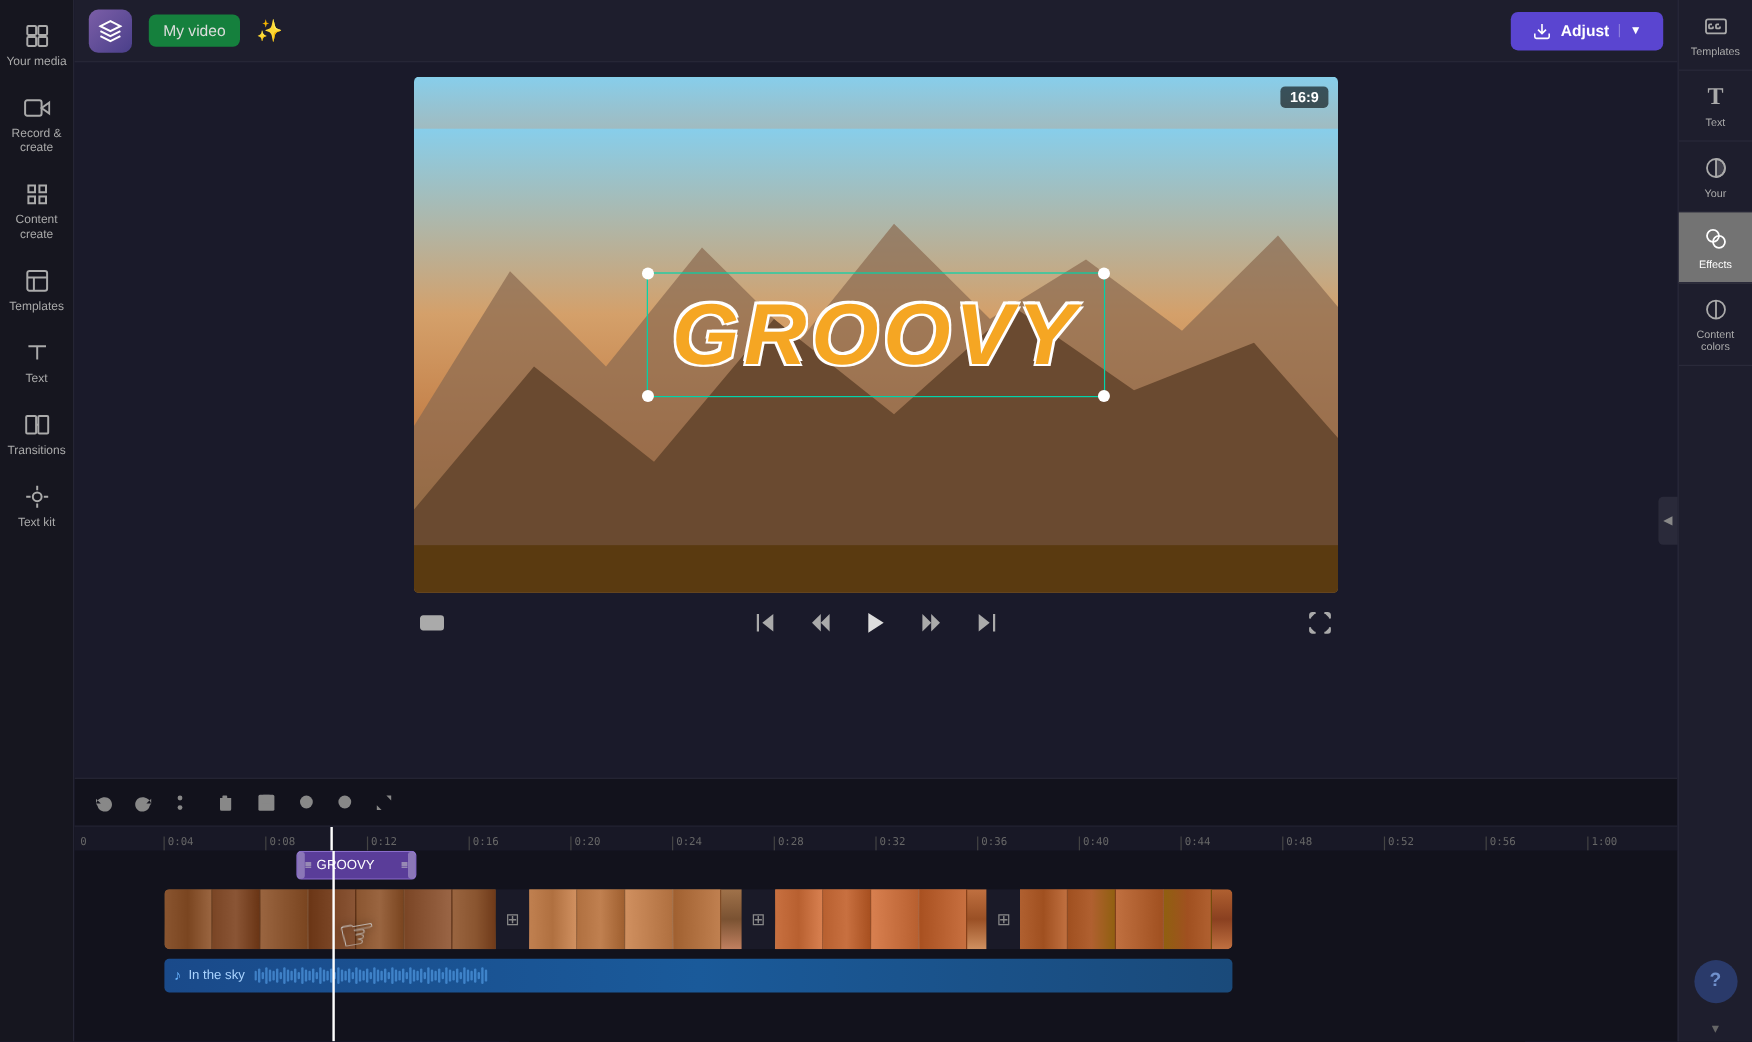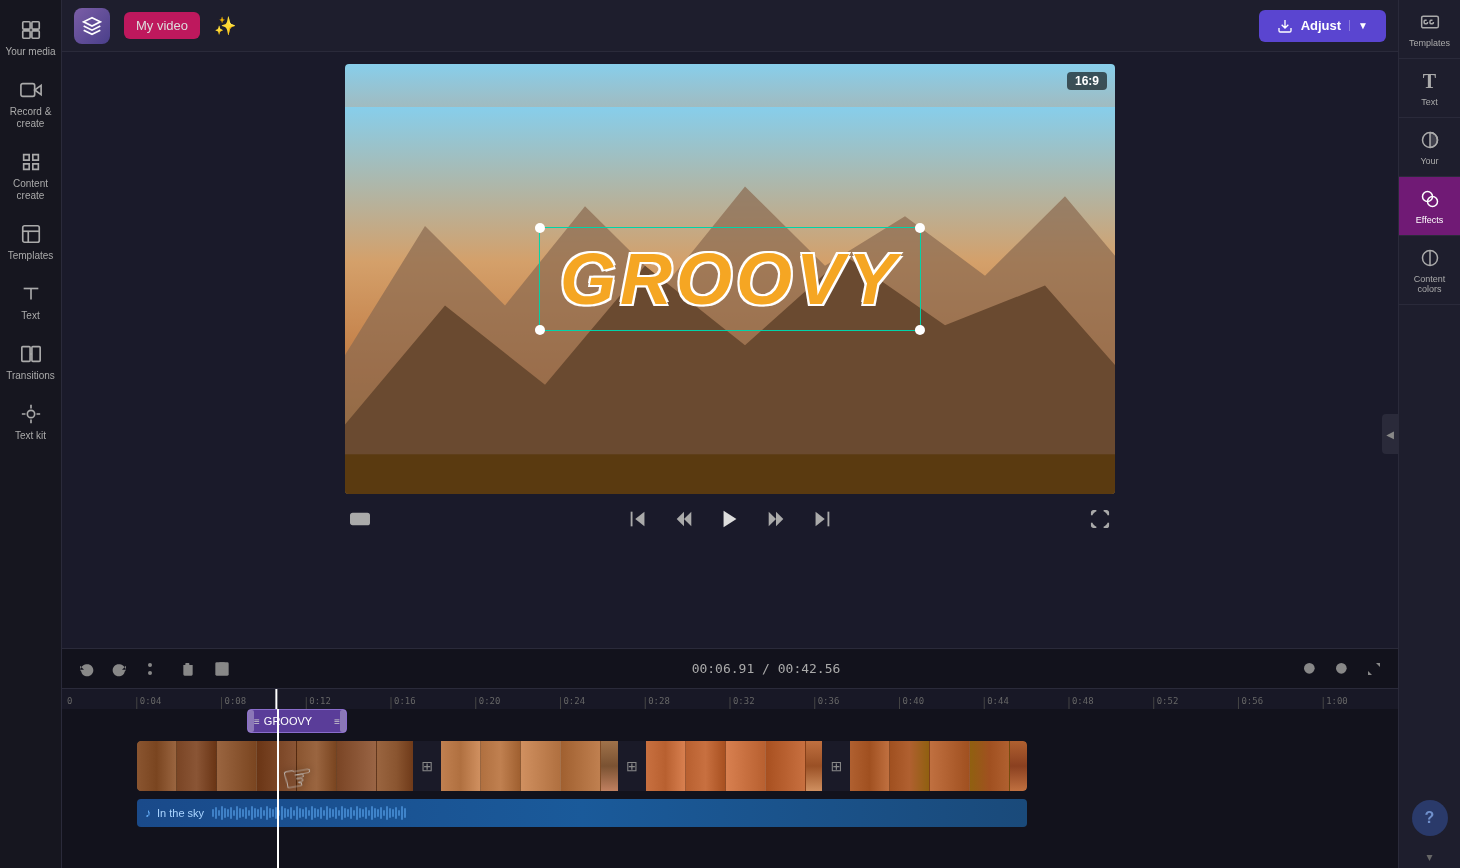--- a/index.html
+++ b/index.html
@@ -75,21 +75,21 @@
       height: 36px;
       background: linear-gradient(135deg, #7b5ea7, #4a3f8a);
       border-radius: 8px;
       display: flex;
       align-items: center;
       justify-content: center;
       margin-right: 4px;
     }
     .app-icon svg { width: 20px; height: 20px; fill: #fff; }
     .video-title-btn {
-      background: #be185d;
+      background: #15803d;
       border: none;
       border-radius: 6px;
       color: #ddd;
       padding: 6px 12px;
       font-size: 13px;
       cursor: pointer;
       display: flex;
       align-items: center;
       gap: 6px;
     }
@@ -764,25 +764,20 @@
             <path d="M19 6v14a2 2 0 01-2 2H7a2 2 0 01-2-2V6m3 0V4a1 1 0 011-1h4a1 1 0 011 1v2"></path>
           </svg>
       </button>
       <button class="tl-btn" title="Save">
         <svg viewBox="0 0 24 24">
             <rect x="2" y="2" width="20" height="20" rx="2"></rect>
             <rect x="8" y="2" width="8" height="6"></rect>
             <rect x="7" y="13" width="10" height="8"></rect>
           </svg>
       </button>
-      <div class="time-display">
-        <span>00:06.91</span>
-        <span> / </span>
-        <span>00:42.56</span>
-      </div>
       <div class="zoom-controls">
         <button class="tl-btn">
           <svg viewBox="0 0 24 24">
               <circle cx="11" cy="11" r="8"></circle>
               <line x1="21" y1="21" x2="16.65" y2="16.65"></line>
               <line x1="8" y1="11" x2="14" y2="11"></line>
             </svg>
         </button>
         <button class="tl-btn">
           <svg viewBox="0 0 24 24">
@@ -1001,21 +996,21 @@
   <div class="right-panel-item">
     <div class="rp-icon">
       <svg viewBox="0 0 24 24" fill="none" stroke="currentColor" stroke-width="2">
           <circle cx="12" cy="12" r="9"></circle>
           <line x1="12" y1="3" x2="12" y2="21"></line>
           <path d="M12 3a9 9 0 010 18" fill="rgba(200,200,200,0.2)"></path>
         </svg>
     </div>
     <span style="font-size:9px;">Your</span>
   </div>
-  <div class="right-panel-item active" style="background:#701a75;">
+  <div class="right-panel-item active" style="background:#737373;">
     <div class="rp-icon">
       <svg viewBox="0 0 24 24" fill="none" stroke="currentColor" stroke-width="2">
           <circle cx="9" cy="9" r="6"></circle>
           <circle cx="15" cy="15" r="6"></circle>
         </svg>
     </div>
     <span style="font-size:9px;">Effects</span>
   </div>
   <div class="right-panel-item">
     <div class="rp-icon">

